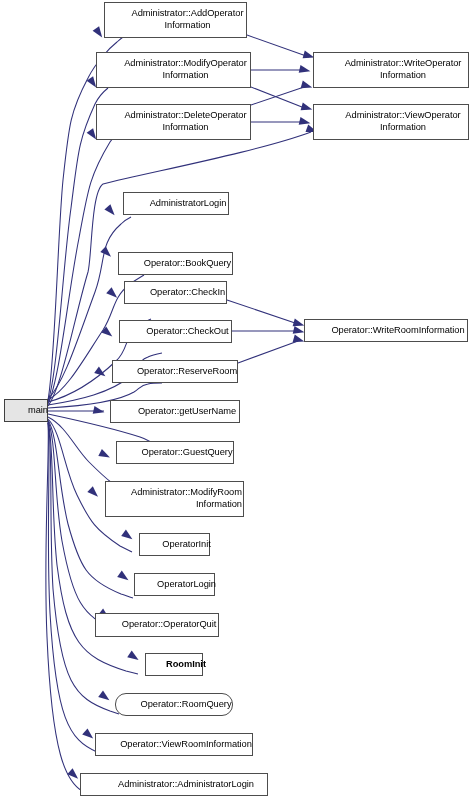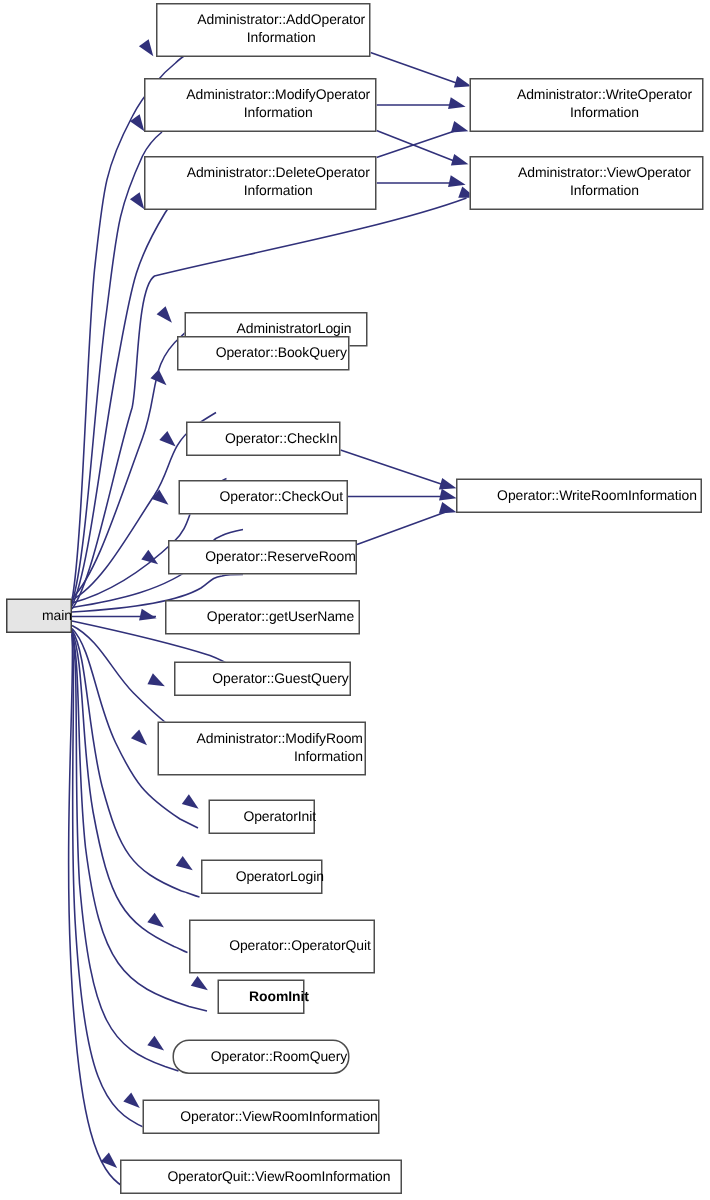--- a/index.html
+++ b/index.html
@@ -170,33 +170,33 @@
       <div class="node" style="left: 104px; top: 2px; width: 143px; height: 36px;">Administrator::AddOperator
 Information</div>
       <div class="node" style="left: 96px; top: 52px; width: 155px; height: 36px;">Administrator::ModifyOperator
 Information</div>
       <div class="node" style="left: 96px; top: 104px; width: 155px; height: 36px;">Administrator::DeleteOperator
 Information</div>
       <div class="node" style="left: 313px; top: 52px; width: 156px; height: 36px;">Administrator::WriteOperator
 Information</div>
       <div class="node" style="left: 313px; top: 104px; width: 156px; height: 36px;">Administrator::ViewOperator
 Information</div>
-      <div class="node" style="left: 123px; top: 192px; width: 122px; height: 23px; margin-top: 16px;">AdministratorLogin</div>
-      <div class="node" style="left: 118px; top: 224px; width: 115px; height: 23px;">Operator::BookQuery</div>
+      <div class="node" style="left: 123px; top: 192px; width: 106px; height: 23px;">AdministratorLogin</div>
+      <div class="node" style="left: 118px; top: 252px; width: 115px; height: 23px;">Operator::BookQuery</div>
       <div class="node" style="left: 124px; top: 281px; width: 103px; height: 23px;">Operator::CheckIn</div>
       <div class="node" style="left: 119px; top: 320px; width: 113px; height: 23px;">Operator::CheckOut</div>
       <div class="node" style="left: 112px; top: 360px; width: 126px; height: 23px;">Operator::ReserveRoom</div>
       <div class="node current" style="left: 4px; top: 399px; width: 44px; height: 23px;">main</div>
       <div class="node" style="left: 110px; top: 400px; width: 130px; height: 23px;">Operator::getUserName</div>
       <div class="node" style="left: 116px; top: 441px; width: 118px; height: 23px;">Operator::GuestQuery</div>
       <div class="node" style="left: 105px; top: 481px; width: 139px; height: 36px; text-align: right;">Administrator::ModifyRoom
 Information</div>
       <div class="node" style="left: 139px; top: 533px; width: 71px; height: 23px;">OperatorInit</div>
       <div class="node" style="left: 134px; top: 573px; width: 81px; height: 23px;">OperatorLogin</div>
-      <div class="node" style="left: 126px; top: 613px; width: 124px; height: 36px;">Operator::OperatorQuit</div>
+      <div class="node" style="left: 95px; top: 613px; width: 124px; height: 24px;">Operator::OperatorQuit</div>
       <div class="node" style="left: 145px; top: 653px; width: 58px; height: 23px; font-weight: bold;">RoomInit</div>
       <div class="node" style="left: 115px; top: 693px; width: 118px; height: 23px; border-radius: 11px;">Operator::RoomQuery</div>
       <div class="node" style="left: 95px; top: 733px; width: 158px; height: 23px;">Operator::ViewRoomInformation</div>
-      <div class="node" style="left: 80px; top: 773px; width: 188px; height: 23px;">OperatorQuit::ViewRoomInformation</div>
+      <div class="node" style="left: 80px; top: 773px; width: 188px; height: 23px;">Administrator::AdministratorLogin</div>
       <div class="node" style="left: 304px; top: 319px; width: 164px; height: 23px;">Operator::WriteRoomInformation</div>
     </div>
 
 </div>
 
 </body></html>

